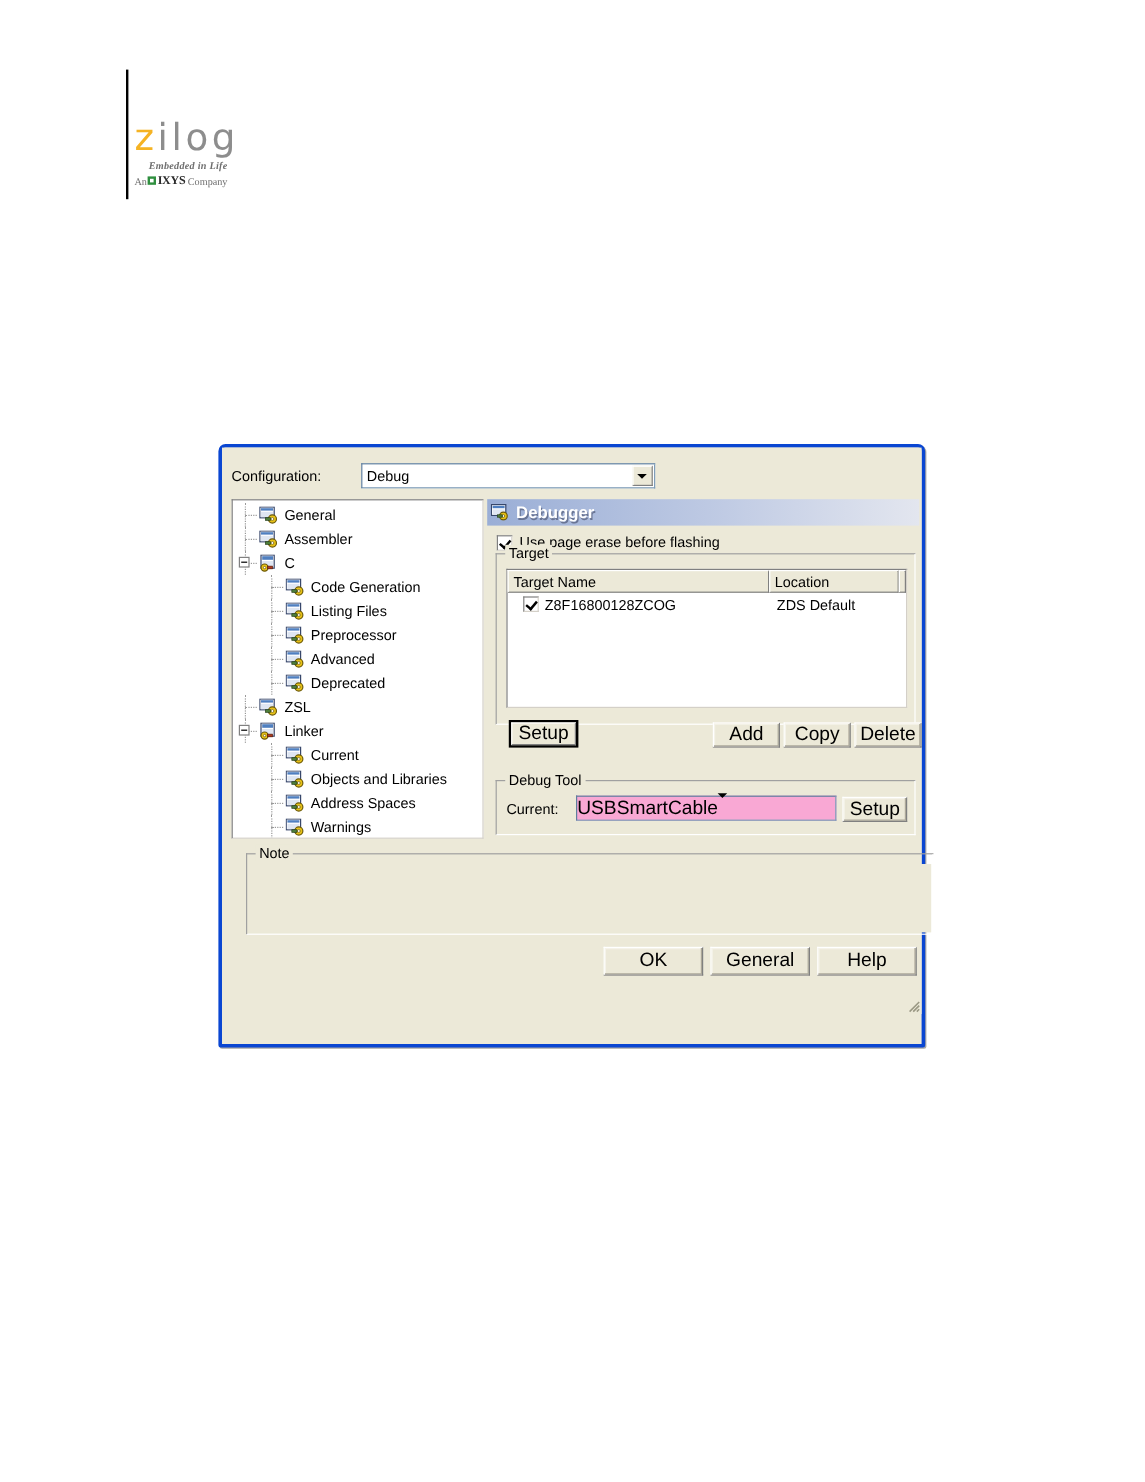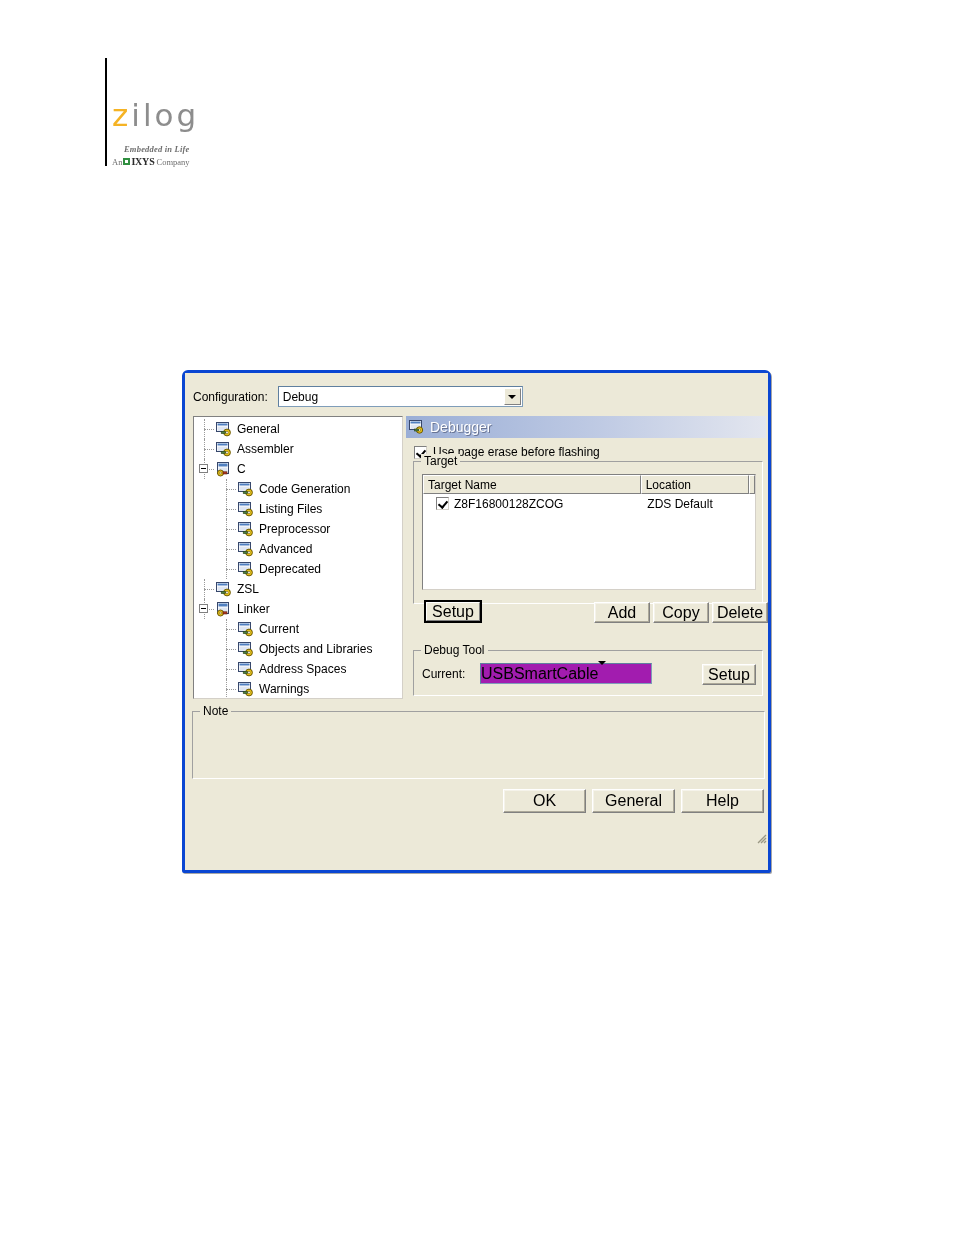--- a/index.html
+++ b/index.html
@@ -42,21 +42,21 @@
     font-weight: 400;
   }
   .logo-word .z { color: #f5b324; }
   .logo-tag {
     font-family: "Liberation Serif", serif;
     font-style: italic;
     font-weight: bold;
     font-size: 8.5px;
     color: #6f6f6f;
     letter-spacing: .2px;
-    margin-top: 12px;
+    margin-top: 1px;
     margin-left: 12px;
   }
   .logo-company {
     margin-top: 2px;
     display: flex;
     align-items: center;
     font-size: 8px;
     color: #6f6f6f;
     font-family: "Liberation Serif", serif;
   }
@@ -156,20 +156,21 @@
     height: calc(100% - 25px);
     background: #ece9d8;
   }
 
   .config-row {
     position: absolute;
     left: 8px;
     top: 13px;
     display: flex;
     align-items: center;
+    gap: 23px;
   }
   .config-label {
     font-size: 12px;
     color: #000000;
     margin-right: 10px;
   }
   .combo {
     width: 245px;
     height: 21px;
     background: #ffffff;
@@ -278,21 +279,21 @@
     height: 22px;
     background: linear-gradient(to right, #9aaed6 0%, #c0cbe4 55%, #e3e6ef 100%);
     display: flex;
     align-items: center;
     padding-left: 3px;
     box-sizing: border-box;
   }
   .pane-header .ph-icon { width: 16px; height: 14px; margin-right: 5px; flex: none; }
   .pane-header .ph-text {
     font-size: 14px;
-    font-weight: normal;
+    font-weight: bold;
     color: #ffffff;
     text-shadow: 1px 1px 0 rgba(90,100,130,.8);
   }
 
   .chk-row {
     display: flex;
     align-items: center;
     margin: 7px 0 0 8px;
   }
   .chkbox {
@@ -404,36 +405,36 @@
 
   .dt-row {
     position: absolute;
     left: 8px;
     top: 12px;
     display: flex;
     align-items: center;
   }
   .dt-label { font-size: 12px; color: #000; width: 58px; }
   .dt-combo {
-    width: 172px; height: 21px;
-    background: #a21caf;
+    width: 217px; height: 21px;
+    background: #f9a8d4;
     border: 1px solid #7f9db9;
     border-top-color: #5f7f9f;
     border-left-color: #5f7f9f;
     box-sizing: border-box;
     position: relative;
     display: flex; align-items: center;
     cursor: pointer;
   }
   #setup-tool { position: absolute; left: 288px; top: 13px; width: 54px; height: 21px; }
 
   
   #note-group {
     position: absolute;
-    left: 7px;
+    left: 20px;
     top: 338px;
     width: 573px;
     height: 68px;
   }
   .note-inner {
     position: absolute;
     left: 1px; top: 8px; right: 1px; bottom: 1px;
     background: #ece9d8;
   }
 

